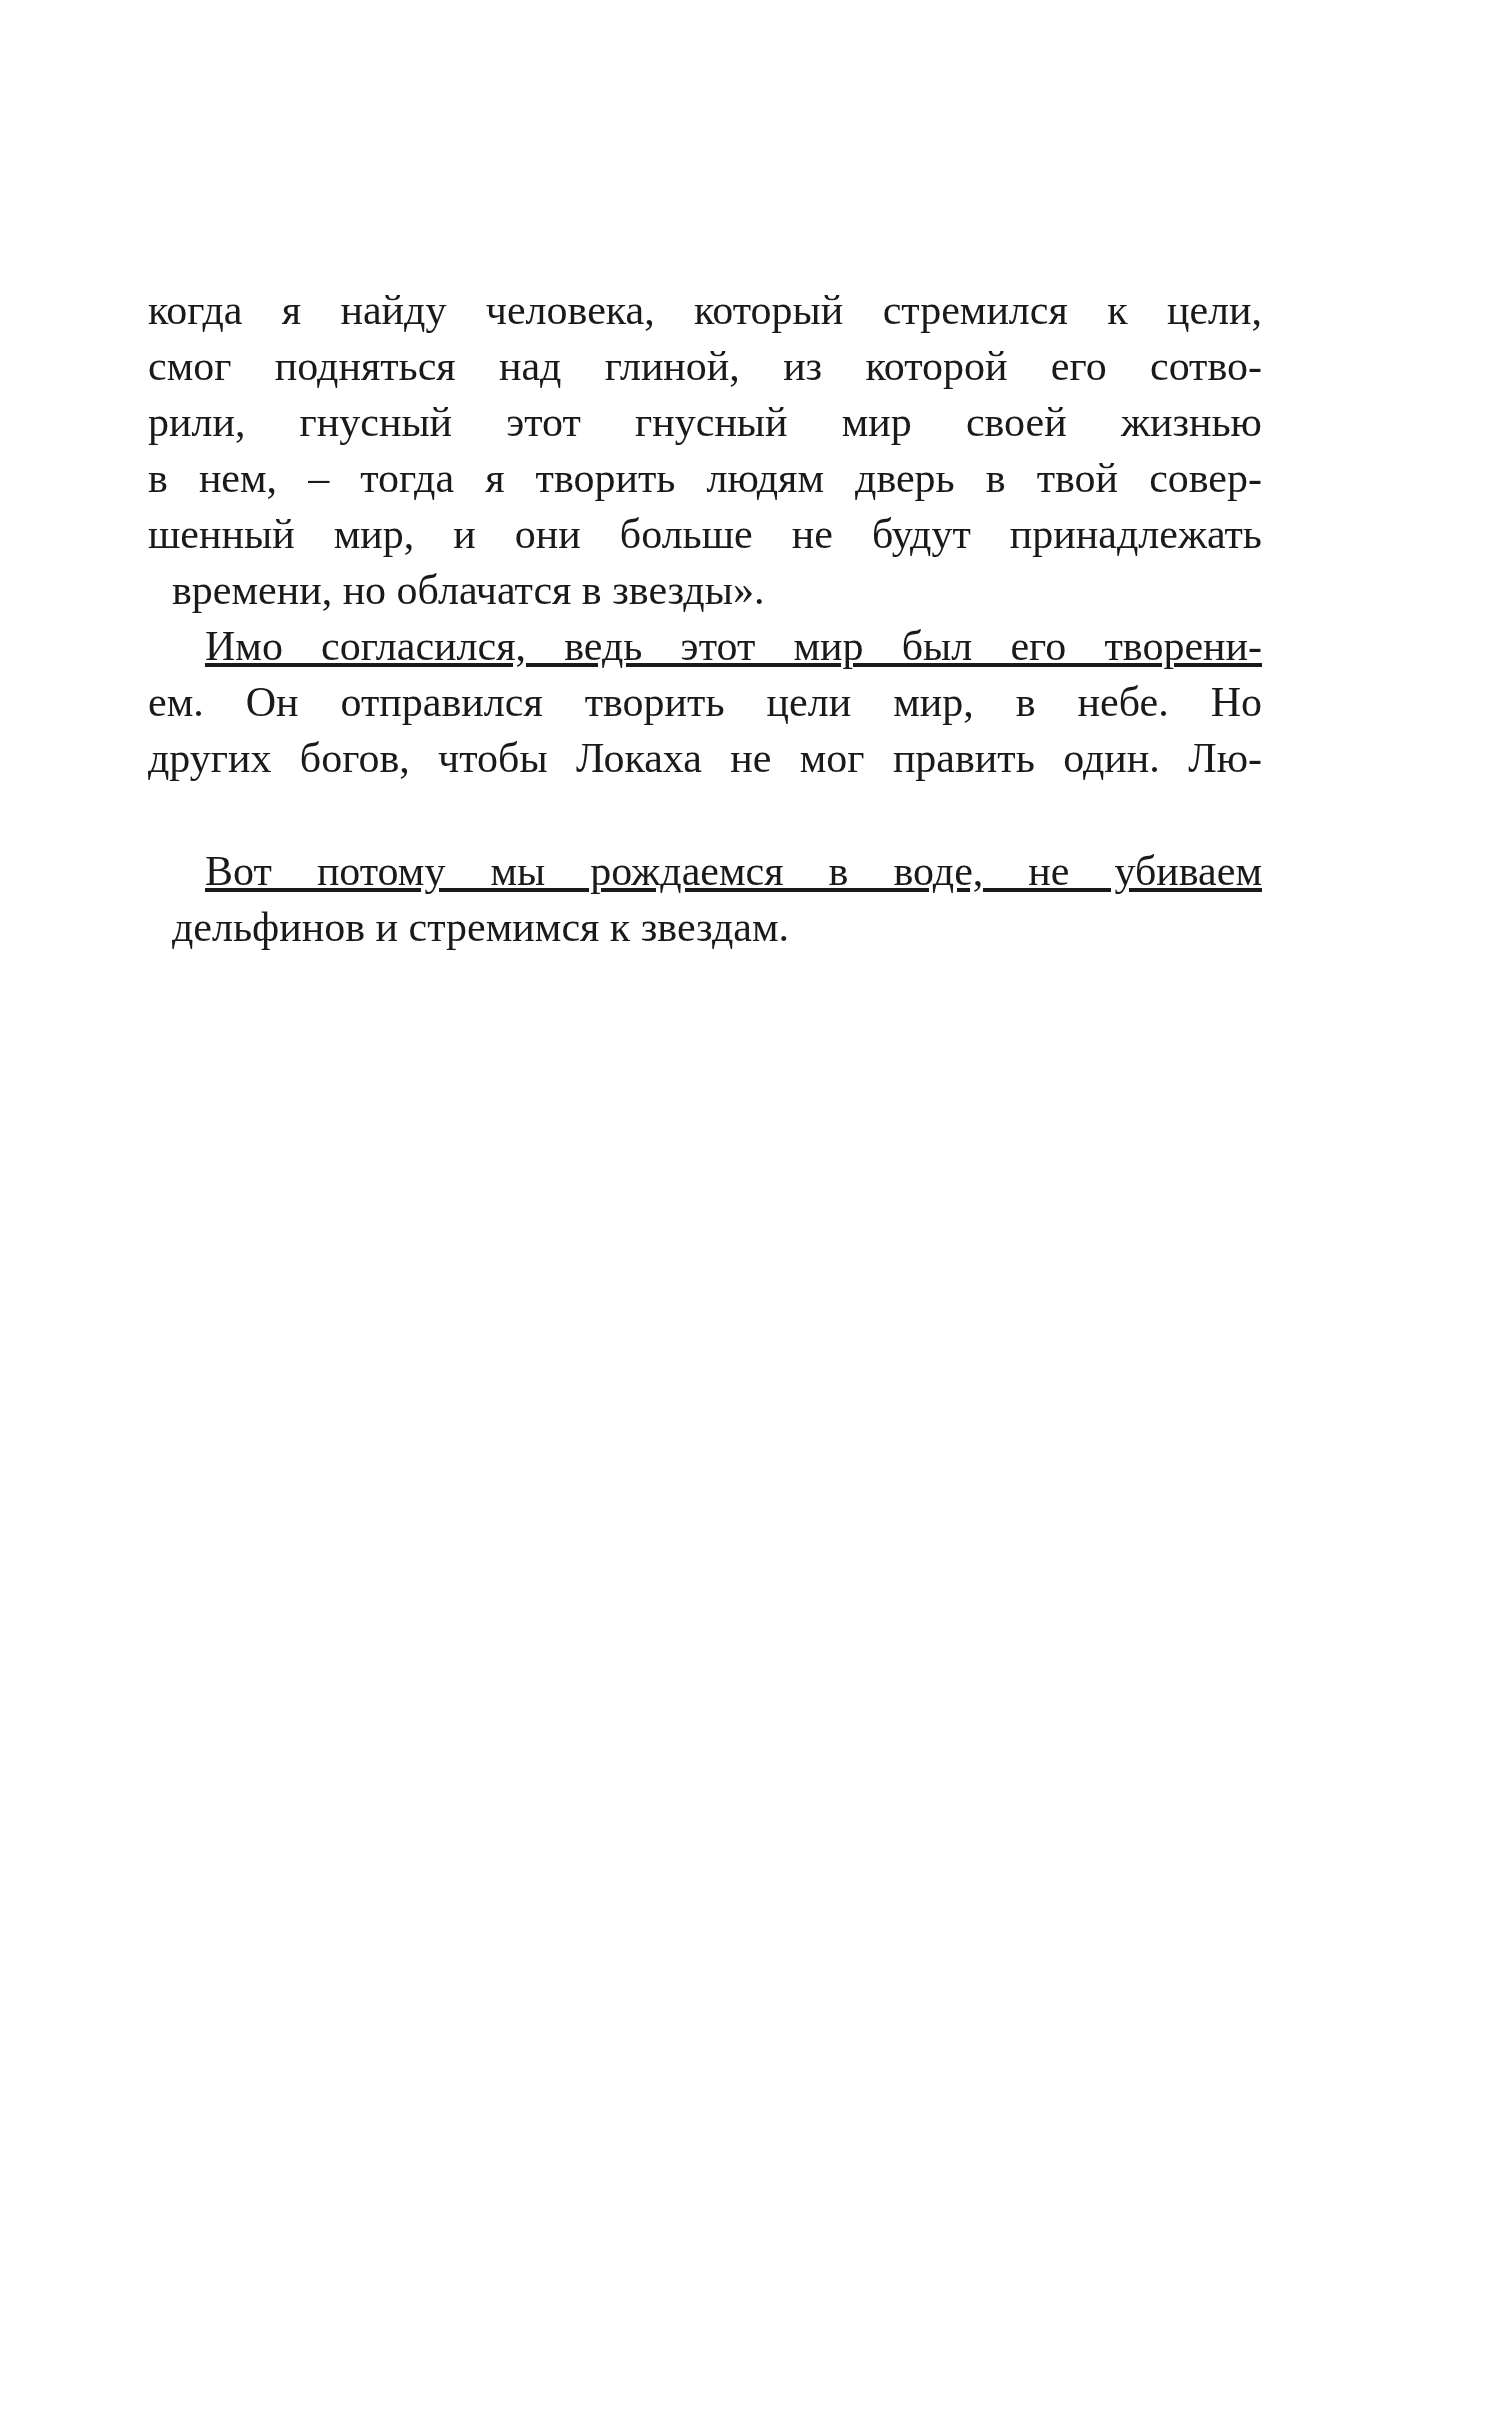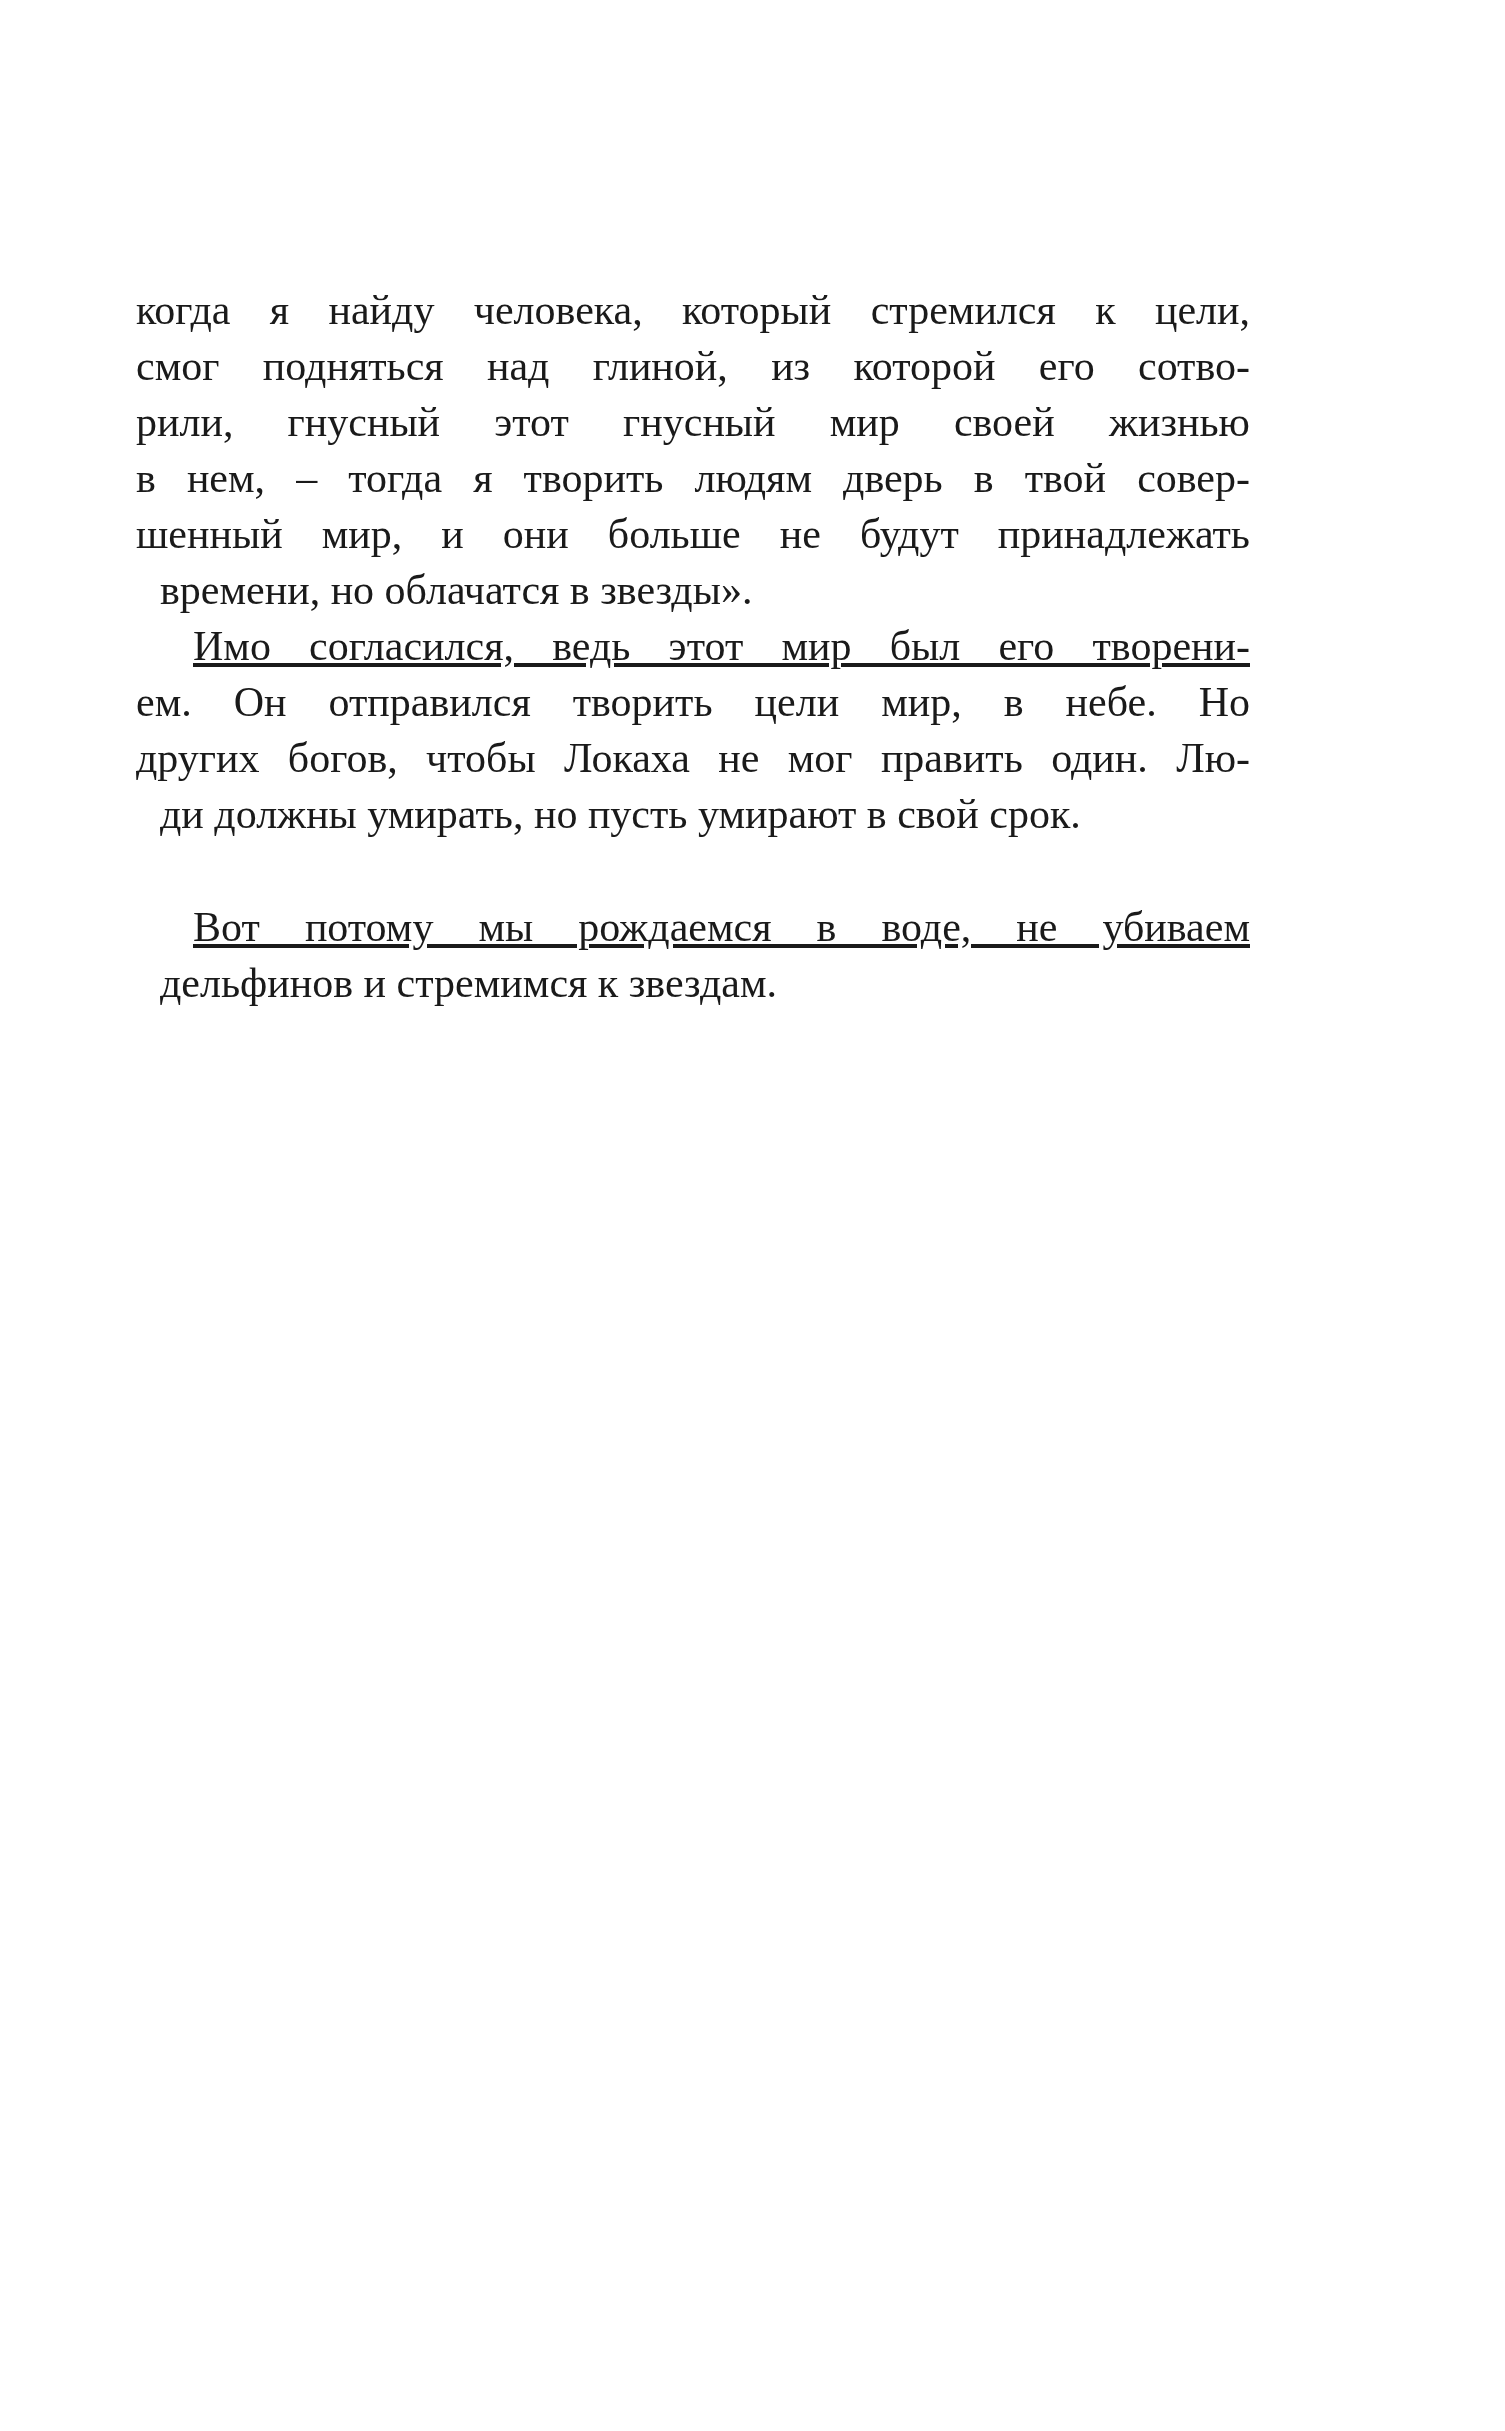--- a/index.html
+++ b/index.html
@@ -1,19 +1,19 @@
 <!DOCTYPE html>
 <html><head>
   <meta charset="utf-8">
   <style>
     html, body { margin: 0; padding: 0; background: #ffffff; }
     body { width: 1506px; height: 2432px; position: relative; overflow: hidden; }
     .page {
       position: absolute;
-      left: 136px;
+      left: 148px;
       top: 282px;
       width: 1114px;
       font-family: "Liberation Serif", "DejaVu Serif", serif;
       font-size: 42px;
       line-height: 56px;
       color: #1a1a1a;
       text-align: justify;
     }
     .line { display: block; white-space: nowrap; text-align-last: justify; text-align: justify; height: 56px; }
     .line.last { text-align-last: left; margin-left: 24px; }
@@ -29,21 +29,20 @@
     <span class="line">смог подняться над глиной, из которой его сотво-</span>
     <span class="line">рили, гнусный этот гнусный мир своей жизнью</span>
     <span class="line">в нем, – тогда я творить людям дверь в твой совер-</span>
     <span class="line">шенный мир, и они больше не будут принадлежать</span>
     <span class="line last">времени, но облачатся в звезды».</span>
   </div>
   <div>
     <span class="line indent">Имо согласился, ведь этот мир был его творени-</span>
     <span class="line">ем. Он отправился творить цели мир, в небе. Но</span>
     <span class="line">других богов, чтобы Локаха не мог править один. Лю-</span>
-    <span class="line last">ди должны умирать, но пусть умирают в свой срок.</span>
   </div>
   <div class="gap"></div>
   <div>
     <span class="line indent">Вот потому мы рождаемся в воде, не убиваем</span>
     <span class="line last">дельфинов и стремимся к звездам.</span>
   </div>
 </div>
 
 
 </body></html>

